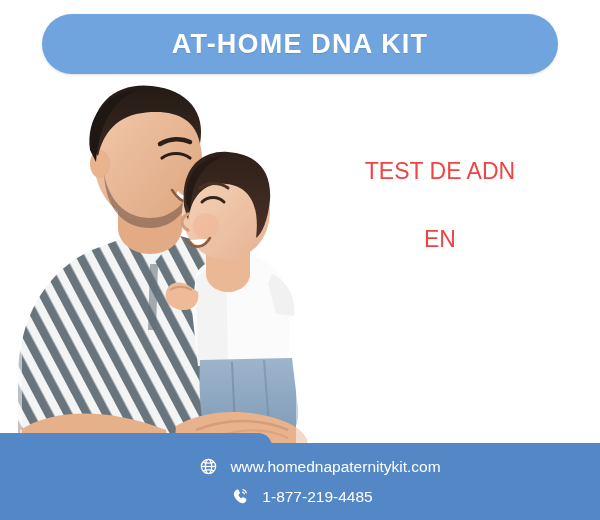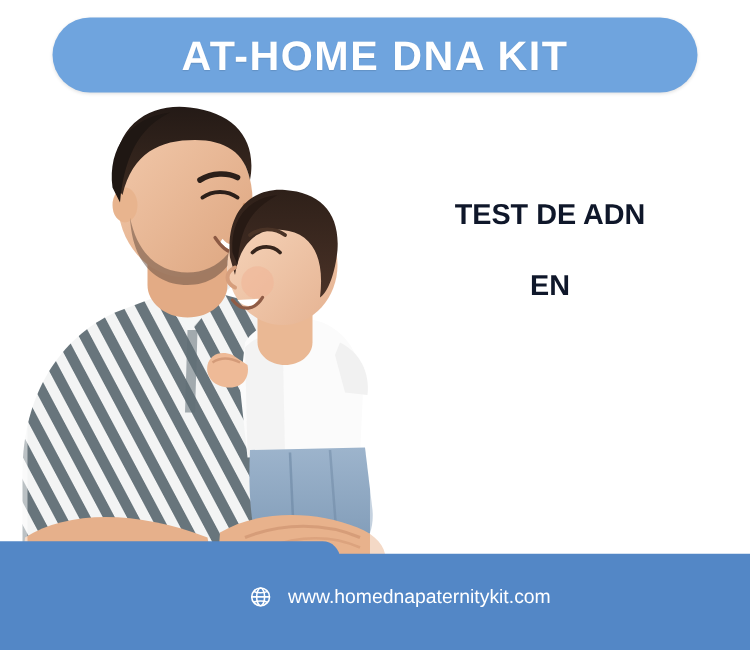--- a/index.html
+++ b/index.html
@@ -30,21 +30,21 @@
     height: 60px;
     background: #6fa4de;
     border-radius: 30px;
     box-shadow: 0 1px 3px rgba(0,0,0,0.13);
     display: flex;
     align-items: center;
     justify-content: center;
   }
   .title-banner .title-text {
     color: #ffffff;
-    font-size: 33px;
+    font-size: 27px;
     font-weight: bold;
     letter-spacing: 1.2px;
     line-height: 1;
     white-space: nowrap;
     text-shadow: 0 1px 1px rgba(0,0,0,0.12);
   }
 
   
   .photo {
     position: absolute;
@@ -58,28 +58,28 @@
 
   
   .copy-block {
     position: absolute;
     left: 300px;
     top: 160px;
     width: 280px;
     text-align: center;
   }
   .copy-line {
-    color: #0f172a;
-    font-weight: bold;
+    color: #ef4444;
+    font-weight: normal;
     font-size: 23px;
     line-height: 1;
     white-space: nowrap;
   }
   .copy-line.l1 { margin: 0 0 0 0; }
-  .copy-line.l2 { margin: 34px 0 0 0; }
+  .copy-line.l2 { margin: 45px 0 0 0; }
   .copy-line.l3 { margin: 45px 0 0 0; font-size: 23px; }
 
   
   .footer-tab {
     position: absolute;
     left: 0px;
     top: 433px;
     width: 272px;
     height: 26px;
     background: #5387c6;
@@ -260,20 +260,30 @@
             <line x1="3" y1="12" x2="21" y2="12"></line>
             <path d="M5 6.5 C8 8.3 16 8.3 19 6.5"></path>
             <path d="M5 17.5 C8 15.7 16 15.7 19 17.5"></path>
           </svg>
         </span>
         <span>www.homednapaternitykit.com</span>
       </div>
     </div>
 
     <div class="footer-row row2">
+      <div class="contact-item">
+        <span class="ic">
+          <svg width="19" height="19" viewBox="0 0 24 24">
+            <path d="M7.4 3.2 C8.3 2.8 9.2 3.1 9.6 3.9 L11 6.6 C11.4 7.4 11.2 8.3 10.5 8.8 L9.3 9.7 C9.9 11.4 11.3 13.3 13 14.5 L14 13.4 C14.6 12.8 15.5 12.7 16.2 13.1 L18.8 14.7 C19.5 15.2 19.7 16.1 19.3 16.9 C18.4 18.7 16.9 20.3 15.3 20.6 C13.3 21 10.2 19.6 7.4 16.5 C4.6 13.4 3.2 10.1 3.6 8.1 C3.9 6.4 5.6 4.1 7.4 3.2 Z" fill="#ffffff"></path>
+            <path d="M15.2 3.4 C17.2 3.9 18.8 5.4 19.4 7.3" stroke="#ffffff" stroke-width="1.5" fill="none" stroke-linecap="round"></path>
+            <path d="M14.6 6.4 C15.8 6.8 16.7 7.7 17 8.8" stroke="#ffffff" stroke-width="1.5" fill="none" stroke-linecap="round"></path>
+          </svg>
+        </span>
+        <span>1-877-219-4485</span>
+      </div>
 
       <span class="gap-between"></span>
 
     </div>
 
   </div>
 
 </div>
 
 </body></html>

